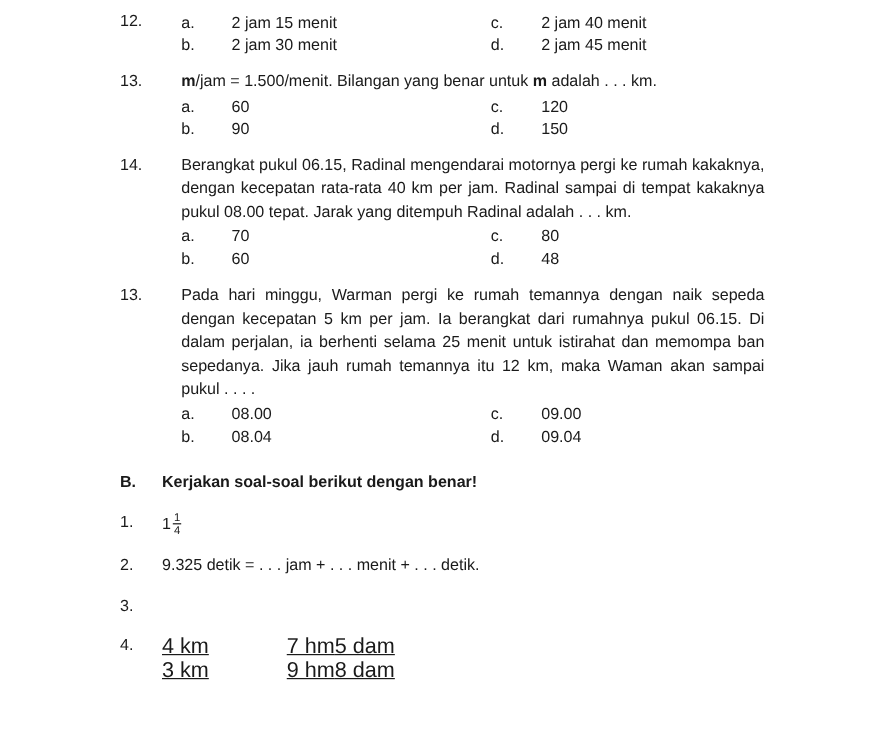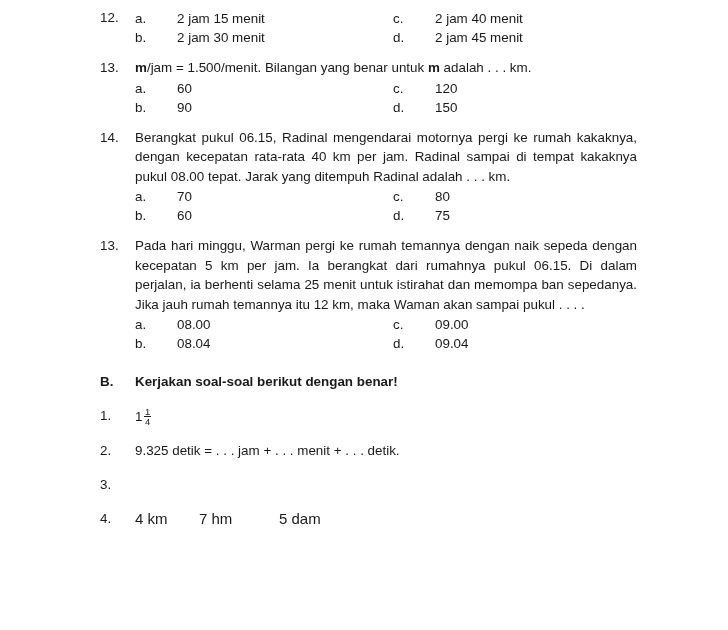--- a/index.html
+++ b/index.html
@@ -23,20 +23,21 @@
     height: 630px;
     box-sizing: border-box;
     padding: 8px 91px 0 100px;
   }
 
   
   .qblock {
     display: flex;
     align-items: flex-start;
     margin-bottom: 11px;
+    gap: 16px;
   }
   .qnum {
     flex: 0 0 35px;
     font-size: 13.4px;
     line-height: 19.5px;
     white-space: nowrap;
   }
   .qbody {
     flex: 1 1 auto;
     min-width: 0;
@@ -118,32 +119,33 @@
   .frac .num {
     padding: 0 1px;
   }
   .frac .den {
     padding: 0 1px;
     border-top: 1px solid #1a1a1a;
   }
 
   
   .unit-table {
-    font-size: 15px;
+    font-size: 18px;
     line-height: 20px;
+    text-decoration: underline;
   }
   .unit-row {
     display: flex;
     white-space: nowrap;
   }
   .unit-cell {
     flex: 0 0 auto;
   }
   .unit-cell.c1 { width: 64px; }
-  .unit-cell.c2 { width: 80px; }
+  .unit-cell.c2 { width: 80px; text-align: right; }
   .unit-cell.c3 { width: 90px; }
 </style>
 </head>
 <body>
 
 <div class="page">
 
   <div class="qblock">
     <div class="qnum">12.</div>
     <div class="qbody">
@@ -205,21 +207,21 @@
         <div class="opt">
           <span class="opt-letter">c.</span>
           <span class="opt-text">80</span>
         </div>
         <div class="opt">
           <span class="opt-letter">b.</span>
           <span class="opt-text">60</span>
         </div>
         <div class="opt">
           <span class="opt-letter">d.</span>
-          <span class="opt-text">75</span>
+          <span class="opt-text">48</span>
         </div>
       </div>
     </div>
   </div>
 
   <div class="qblock">
     <div class="qnum">13.</div>
     <div class="qbody">
       <p class="qtext">Pada hari minggu, Warman pergi ke rumah temannya dengan naik sepeda dengan kecepatan 5 km per jam.  Ia berangkat dari rumahnya pukul 06.15.  Di dalam perjalan, ia berhenti selama 25 menit untuk istirahat dan memompa ban sepedanya.  Jika jauh rumah temannya itu 12 km, maka Waman akan sampai pukul . . . .</p>
       <div class="options">
@@ -269,16 +271,21 @@
   </div>
 
   <div class="bitem">
     <div class="qnum">4.</div>
     <div class="unit-table">
       <div class="unit-row">
         <span class="unit-cell c1">4 km</span>
         <span class="unit-cell c2">7 hm</span>
         <span class="unit-cell c3">5  dam</span>
       </div>
+      <div class="unit-row">
+        <span class="unit-cell c1">3 km</span>
+        <span class="unit-cell c2">9 hm</span>
+        <span class="unit-cell c3">8  dam</span>
+      </div>
     </div>
   </div>
 
 </div>
 
 </body></html>

